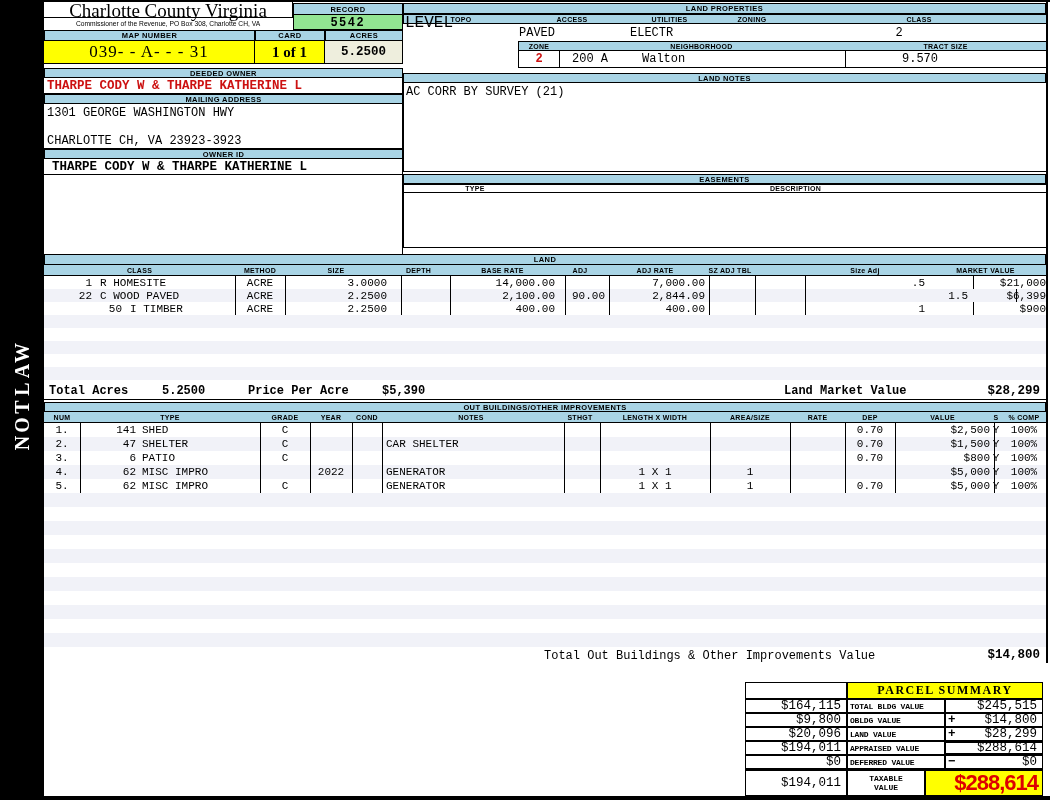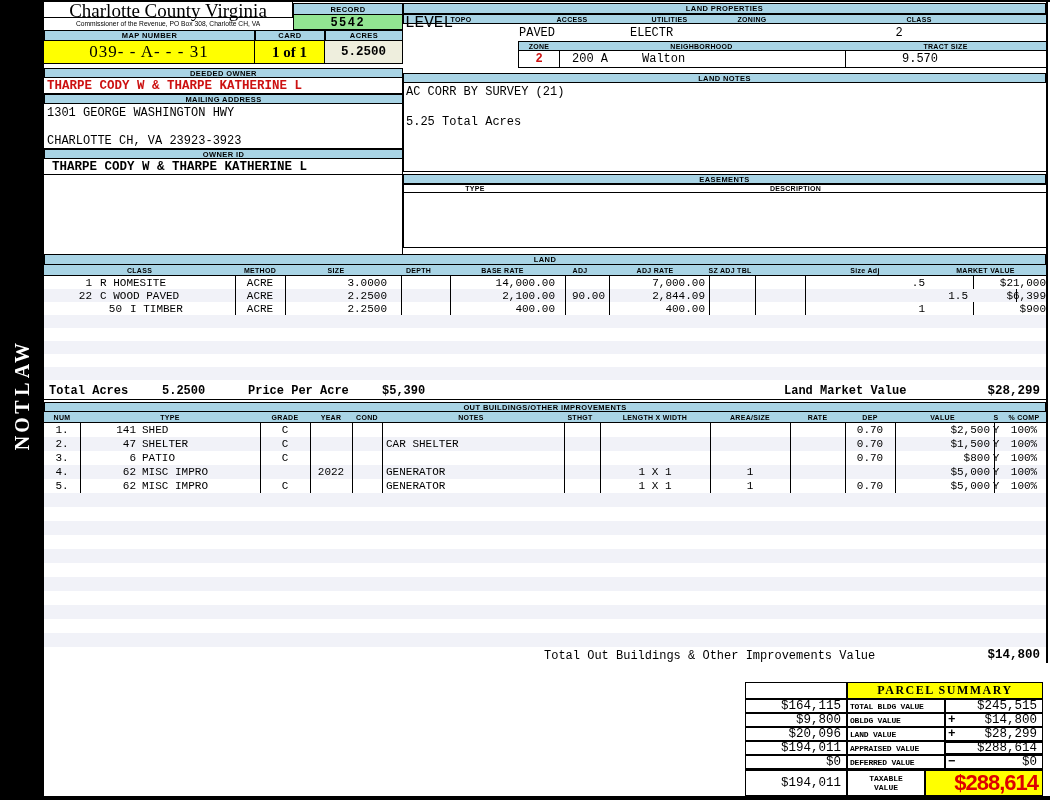--- a/index.html
+++ b/index.html
@@ -120,21 +120,20 @@
     <div class="cell" style="left:40px;width:287px;font-size:12px;">
       <span class="mono" style="margin-left:14px;">200 A</span>
       <span class="mono" style="margin-left:34px;">Walton</span>
     </div>
     <div class="cell mono ctr" style="left:327px;width:150px;border-right:none;font-size:12px;">9.570</div>
   </div>
 
   <div class="abs bar" style="left:359px;top:71px;width:643px;height:10px;">LAND NOTES</div>
   <div class="abs" style="left:359px;top:81px;width:643px;height:89px;border-left:1px solid #000;border-bottom:1px solid #000;">
     <div class="mono" style="font-size:12px;padding:2px 0 0 2px;">AC CORR BY SURVEY (21)</div>
-    <div class="mono" style="font-size:12px;padding:16px 0 0 2px;">5.25 Total Acres</div>
   </div>
 
   <div class="abs bar" style="left:359px;top:172px;width:643px;height:10px;">EASEMENTS</div>
   <div class="abs" style="left:359px;top:182px;width:643px;height:9px;">
     <div class="hcell" style="left:0;width:142px;border-left:1px solid #000;background:#fff;">TYPE</div>
     <div class="hcell" style="left:142px;width:501px;border-right:none;background:#fff;">DESCRIPTION</div>
   </div>
   <div class="abs" style="left:359px;top:191px;width:643px;height:55px;border-left:1px solid #000;border-bottom:1px solid #000;"></div>
 
   <div class="abs bar" style="left:0;top:252px;width:1002px;height:11px;">LAND</div>

